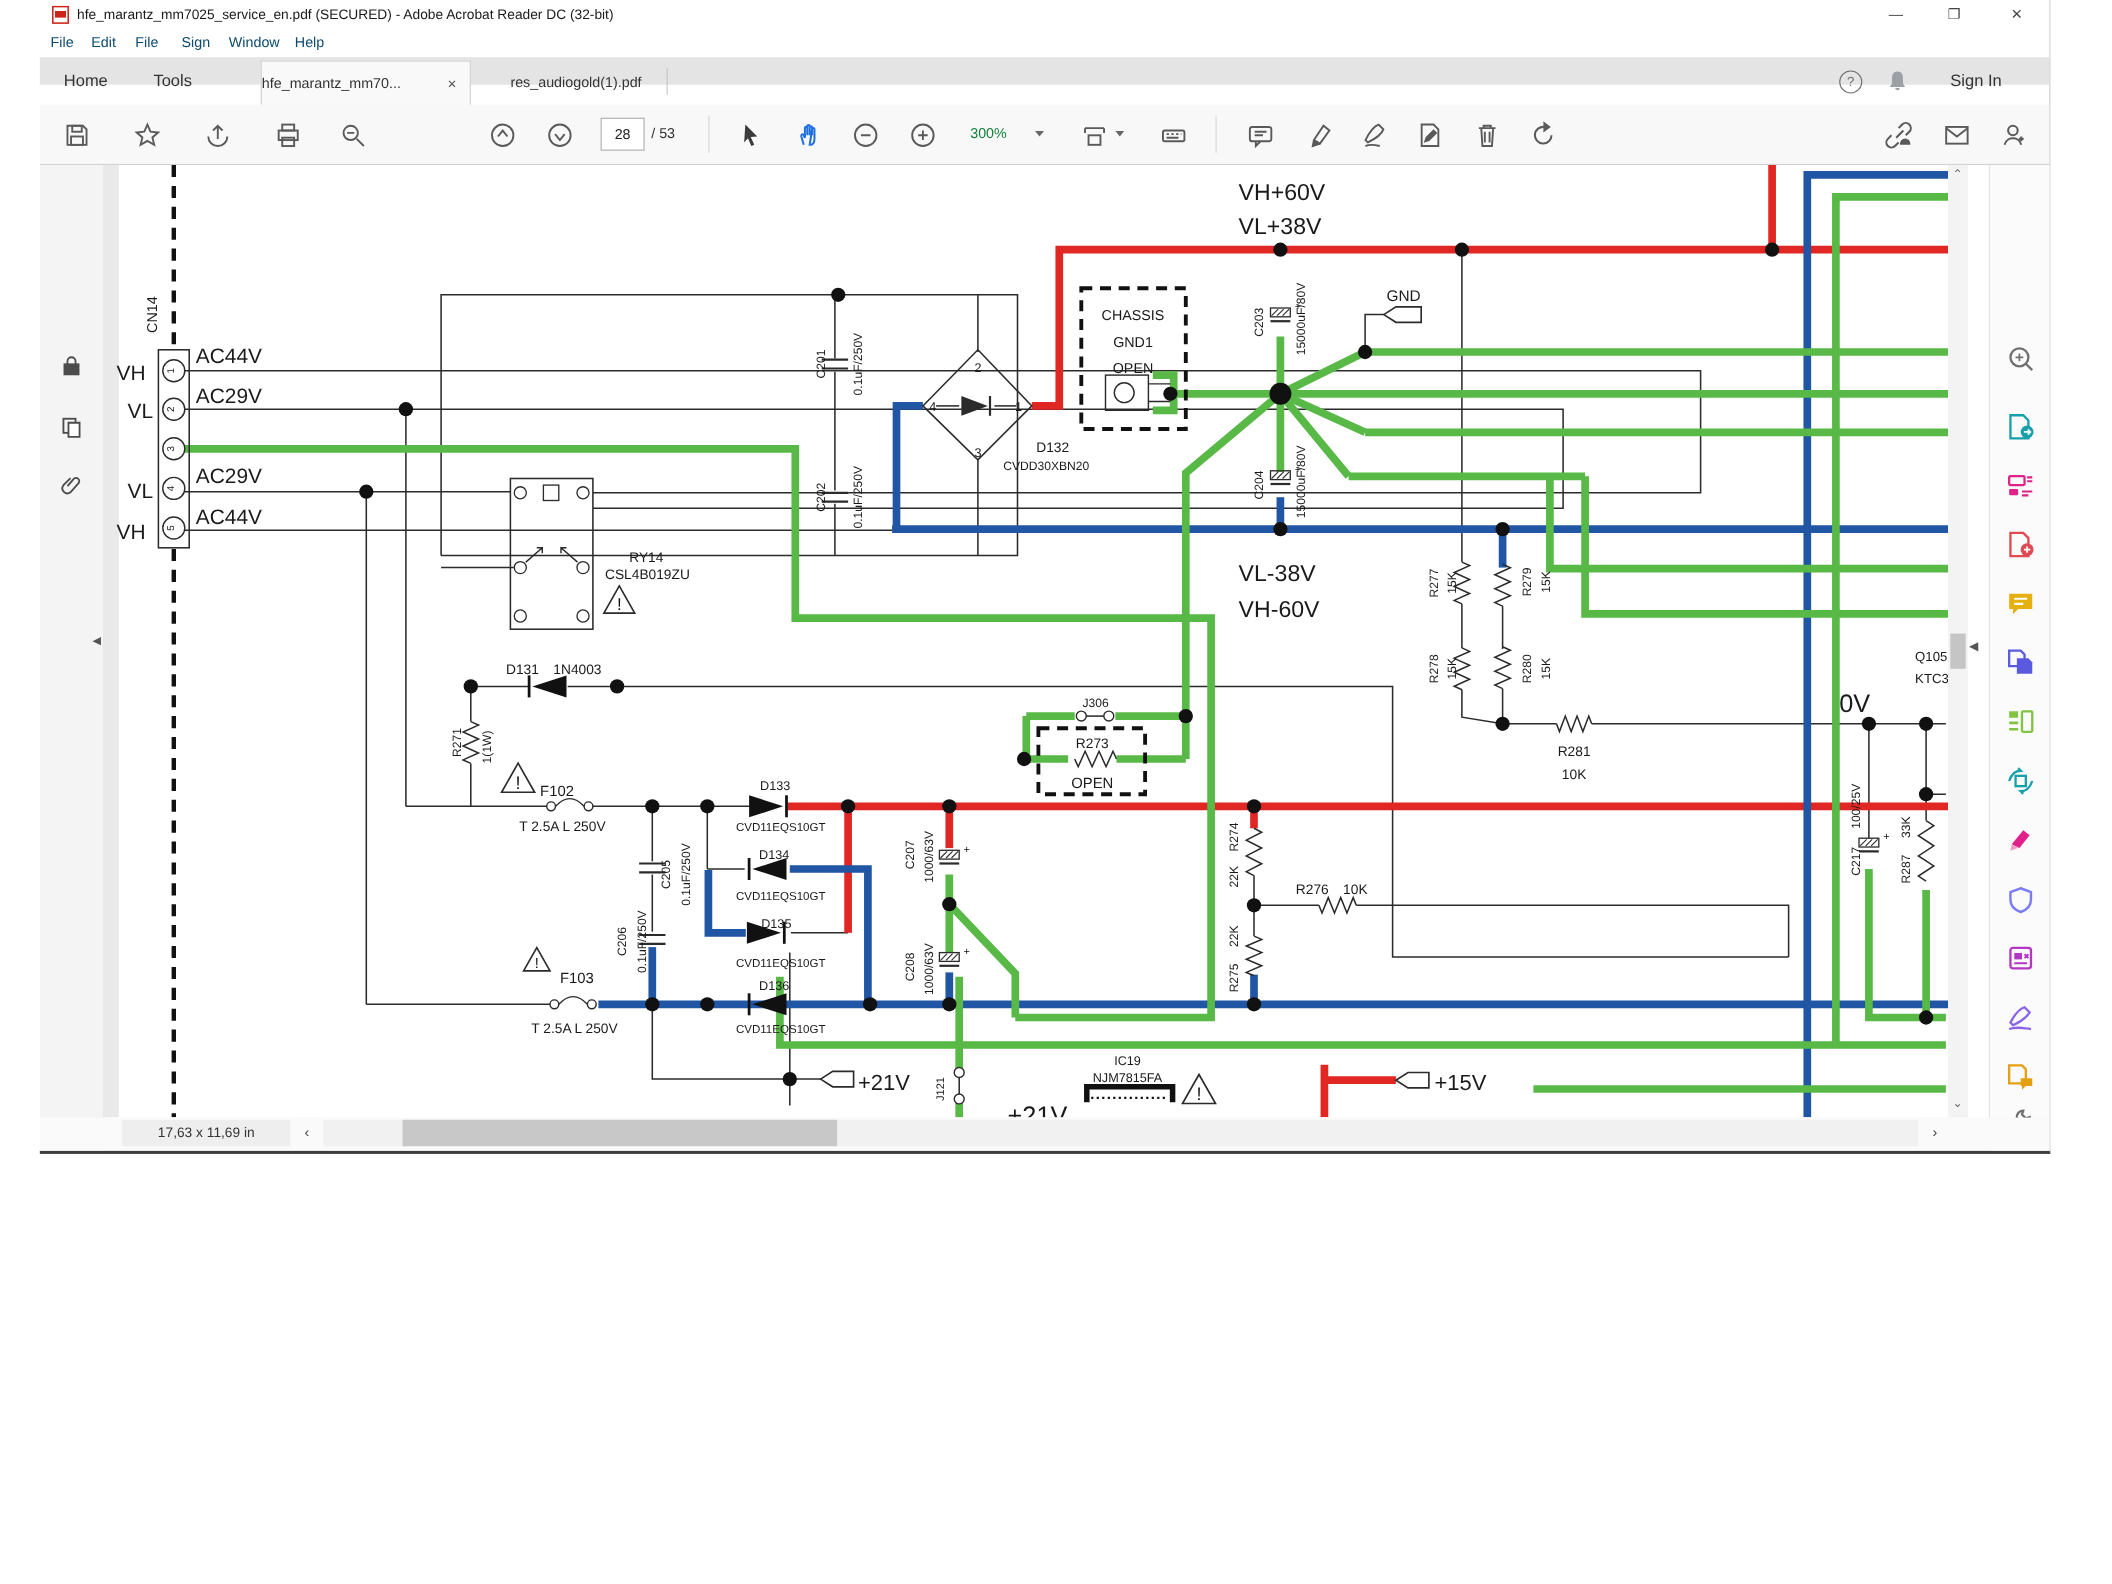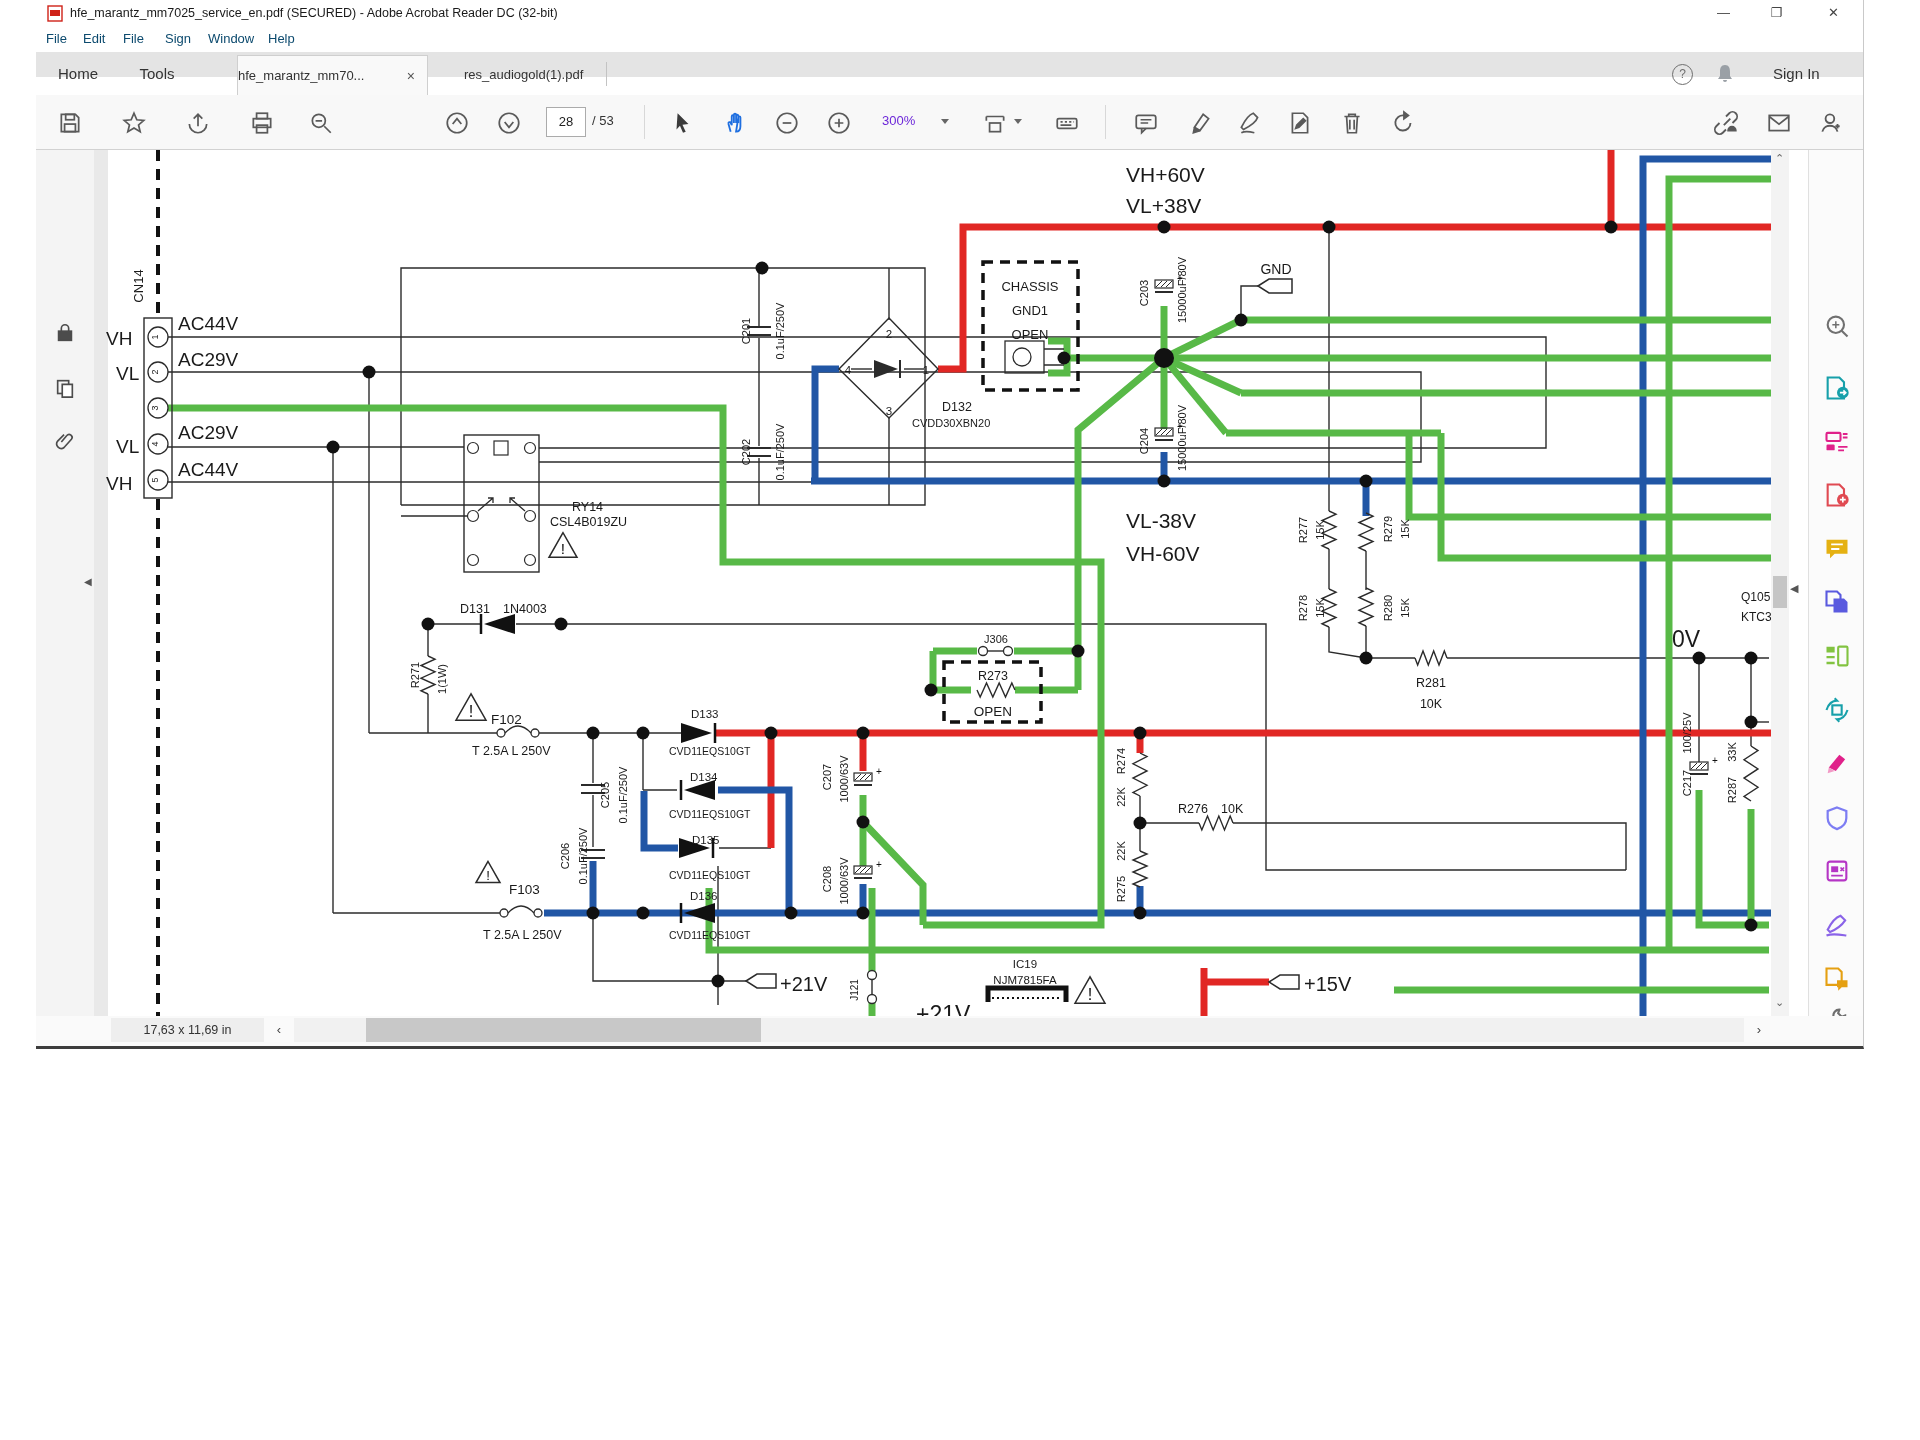--- a/index.html
+++ b/index.html
@@ -20,21 +20,21 @@
   .doctab.active{background:#f9f9f9;border:1px solid #cfcfcf;border-bottom:none;}
   .doctab .x{position:absolute;right:12px;top:0;font-size:14px;color:#555;}
   .tabdiv{position:absolute;top:10px;width:1px;height:24px;background:#c3c3c3;}
   #signin{position:absolute;top:0;height:43px;line-height:43px;font-size:15px;color:#333;}
   
   #toolbar{position:absolute;left:0;top:95px;width:100%;height:54px;background:#f8f8f8;border-bottom:1px solid #d2d2d2;}
   .tbtn{position:absolute;top:15px;width:26px;height:26px;}
   .tsep{position:absolute;top:10px;width:1px;height:34px;background:#d8d8d8;}
   #pagebox{position:absolute;left:510px;top:12px;width:38px;height:28px;background:#fff;border:1px solid #ababab;font-size:13px;color:#222;text-align:center;line-height:28px;}
   #pagetotal{position:absolute;left:556px;top:12px;height:28px;line-height:28px;font-size:13px;color:#333;}
-  #zoomtext{position:absolute;left:846px;top:12px;height:28px;line-height:28px;font-size:13px;color:#6d28d9;}
+  #zoomtext{position:absolute;left:846px;top:12px;height:28px;line-height:28px;font-size:13px;color:#15803d;}
   .caret{position:absolute;width:0;height:0;border-left:4px solid transparent;border-right:4px solid transparent;border-top:5px solid #666;}
   
   #docarea{position:absolute;left:0;top:150px;width:1827px;height:896px;background:#fff;overflow:hidden;}
   #leftstrip{position:absolute;left:0;top:0;width:58px;height:896px;background:#f4f4f4;border-right:1px solid #e2e2e2;}
   #schemwrap{position:absolute;left:58px;top:0;width:1677px;height:866px;overflow:hidden;}
   
   #vscroll{position:absolute;left:1735px;top:0;width:18px;height:866px;background:#f3f3f3;}
   #vthumb{position:absolute;left:2px;top:426px;width:14px;height:32px;background:#c5c5c5;}
   .scrollarrow{position:absolute;font-size:11px;color:#666;left:4px;}
   #panelcollapse{position:absolute;left:1754px;top:428px;width:18px;height:20px;font-size:11px;color:#555;line-height:20px;}

